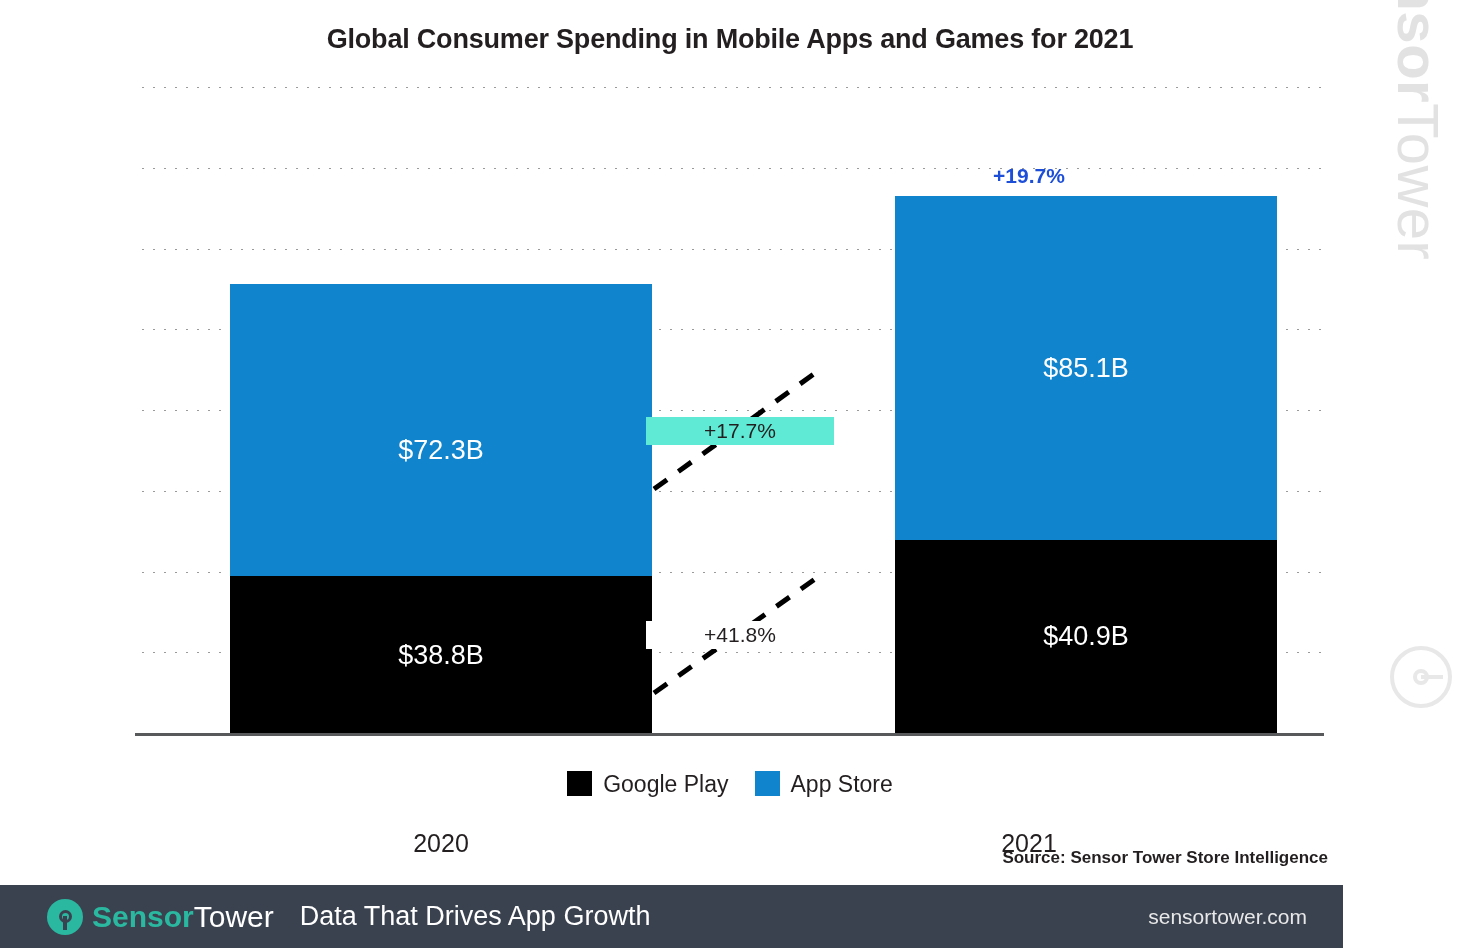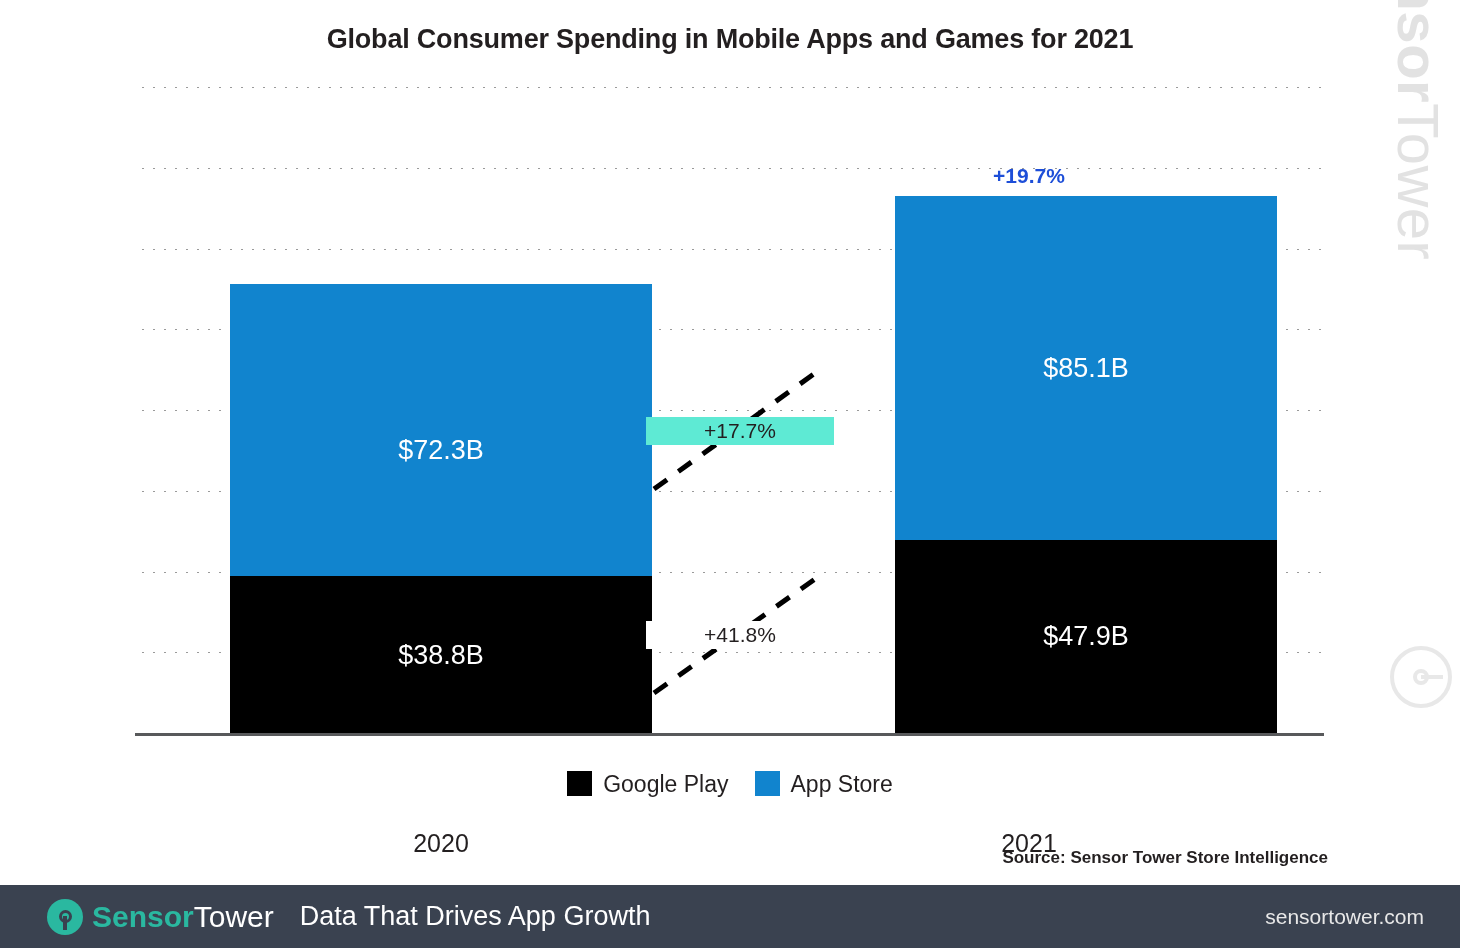--- a/index.html
+++ b/index.html
@@ -113,21 +113,21 @@
     position:absolute;left:146px;top:848px;
     font-size:17px;color:#231f20;
   }
   .foot-right{
     position:absolute;right:132px;top:848px;
     font-size:17px;font-weight:bold;color:#231f20;
   }
 
   
   .banner{
-    position:absolute;left:0;top:885px;width:1460px;height:63px;
+    position:absolute;left:0;top:885px;width:1343px;height:63px;
     background:#3a4250;
     display:flex;align-items:center;
   }
   .banner-logo{
     margin-left:47px;
     width:36px;height:36px;border-radius:50%;
     background:#2ab8a0;position:relative;flex:none;
   }
   .banner-logo::after{
     content:"";position:absolute;left:50%;top:50%;
@@ -182,21 +182,21 @@
         <div class="seg play" style="top: 291.911px; height: 156.655px;">
           <div class="seg-label">$38.8B</div>
         </div>
       </div>
       <div class="xtick" style="left: 88px; width: 422px;">2020</div>
       <div class="bar" style="left: 716px; width: 382px; top: 109.012px; height: 536.987px; margin-left: 37px;">
         <div class="seg store" style="top: 0px; height: 343.591px;">
           <div class="seg-label">$85.1B</div>
         </div>
         <div class="seg play" style="top: 343.591px; height: 193.396px;">
-          <div class="seg-label">$47.9B</div>
+          <div class="seg-label">$40.9B</div>
         </div>
       </div>
       <div class="xtick" style="left: 676px; width: 422px;">2021</div>
       <div class="ann-total" style="left: 676px; width: 422px; top: 77.0125px;">+19.7%</div>
       <svg class="connector" width="1182" height="646" style="left: 0px; top: 0px;">
         <line x1="512" y1="402" x2="676" y2="284" stroke="#000" stroke-width="5" stroke-dasharray="16 14"></line>
       </svg>
       <svg class="connector" width="1182" height="646" style="left: 0px; top: 0px;">
         <line x1="512" y1="606" x2="676" y2="490" stroke="#000" stroke-width="5" stroke-dasharray="16 14"></line>
       </svg>

